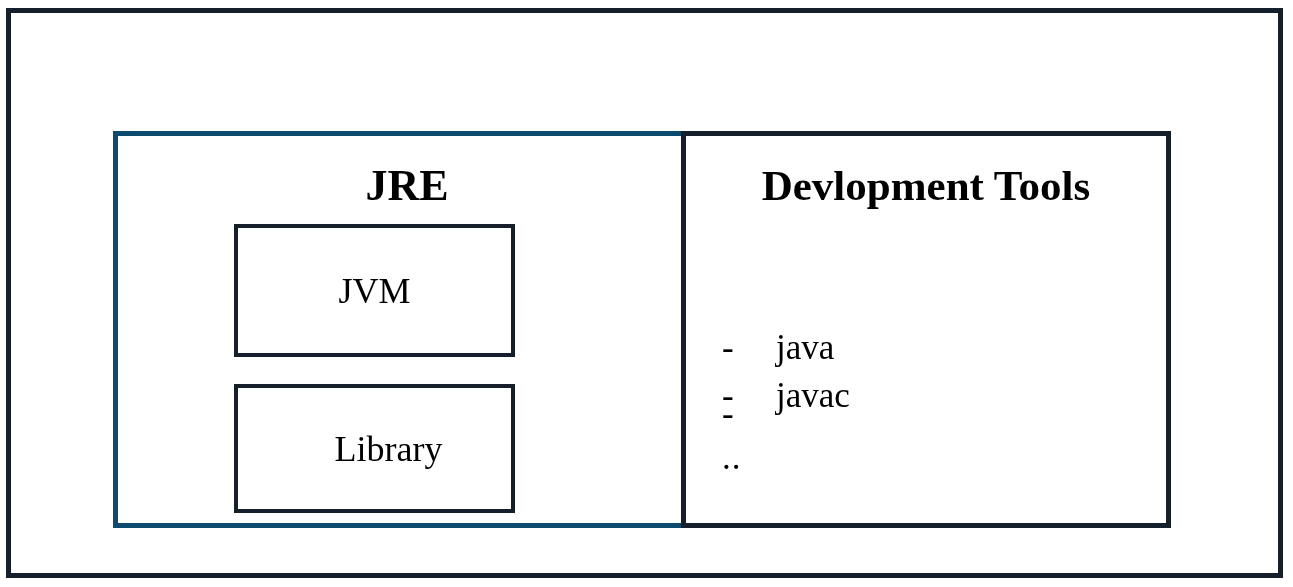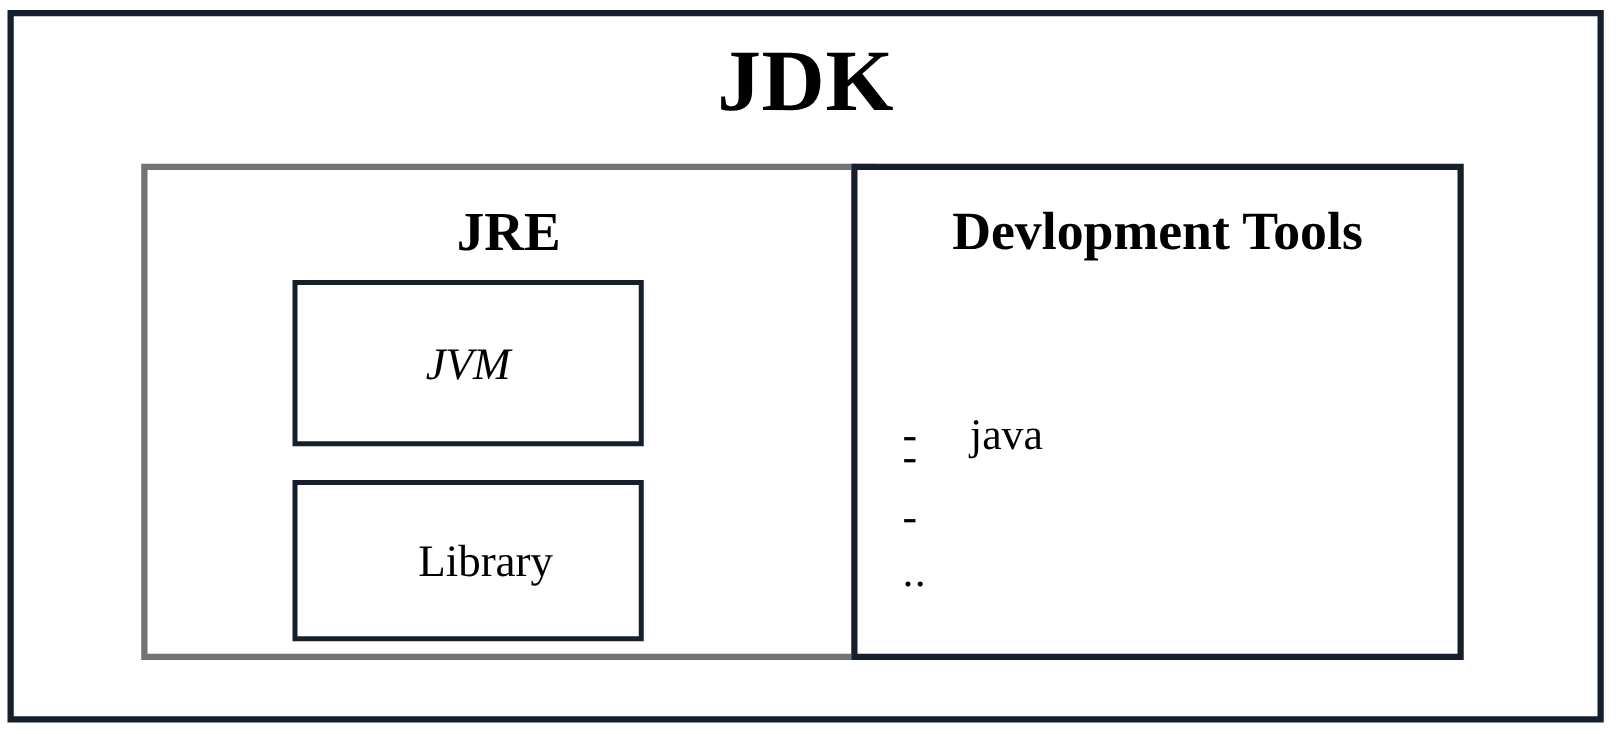--- a/index.html
+++ b/index.html
@@ -46,21 +46,21 @@
     letter-spacing: 0.5px;
   }
 
   
   .jre-box {
     position: absolute;
     left: 102px;
     top: 118px;
     width: 588px;
     height: 397px;
-    border: 5px solid #737373;
+    border: 5px solid #0c4a6e;
     box-sizing: border-box;
     background: #ffffff;
   }
 
   .jre-title {
     position: absolute;
     left: 0;
     top: 28px;
     width: 100%;
     text-align: center;
@@ -74,21 +74,20 @@
     left: 116px;
     top: 88px;
     width: 281px;
     height: 133px;
     border: 4px solid #16202c;
     box-sizing: border-box;
     background: #ffffff;
     display: flex;
     align-items: center;
     justify-content: center;
-    font-style: italic;
   }
 
   .library-box {
     position: absolute;
     left: 116px;
     top: 248px;
     width: 281px;
     height: 129px;
     border: 4px solid #16202c;
     box-sizing: border-box;
@@ -161,21 +160,20 @@
     letter-spacing: 1px;
   }
 </style>
 </head>
 <body>
 
 <div class="canvas">
 
   <div class="jdk-frame">
 
-    <div class="jdk-title">JDK</div>
 
     <div class="jre-box">
       <div class="jre-title">JRE</div>
 
       <div class="jvm-box">
         <span class="inner-label">JVM</span>
       </div>
 
       <div class="library-box">
         <span class="inner-label">Library</span>
@@ -187,20 +185,21 @@
 
       <div class="tools-list">
 
         <div class="tool-row">
           <span class="tool-dash">-</span>
           <span class="tool-name">java</span>
         </div>
 
         <div class="tool-row">
           <span class="tool-dash">-</span>
+          <span class="tool-name">javac</span>
         </div>
 
         <div class="tool-row">
           <span class="tool-dash">-</span>
         </div>
 
         <div class="tools-ellipsis">..</div>
 
       </div>
     </div>

